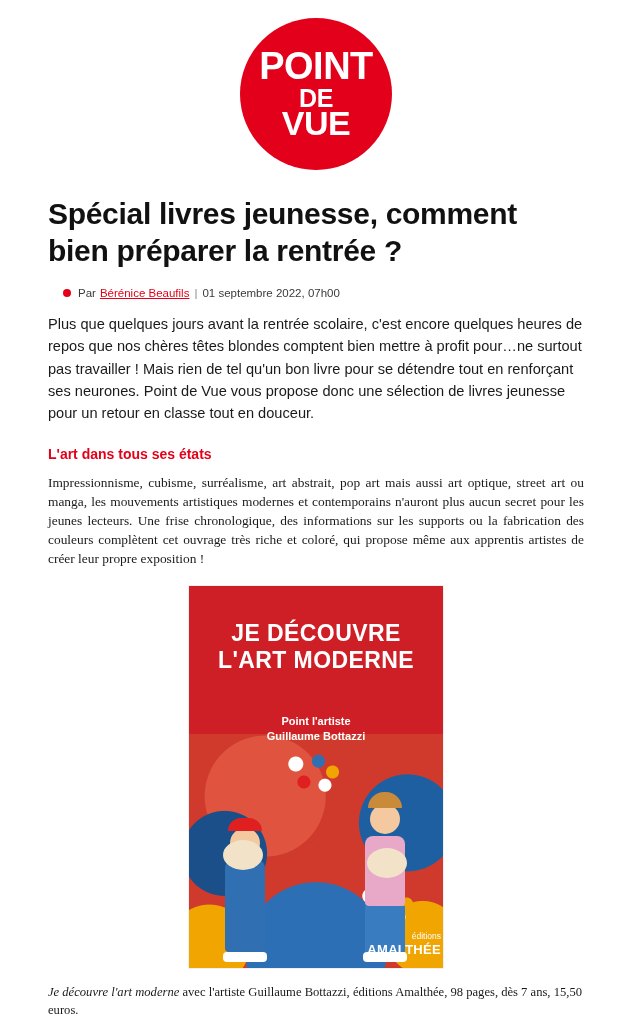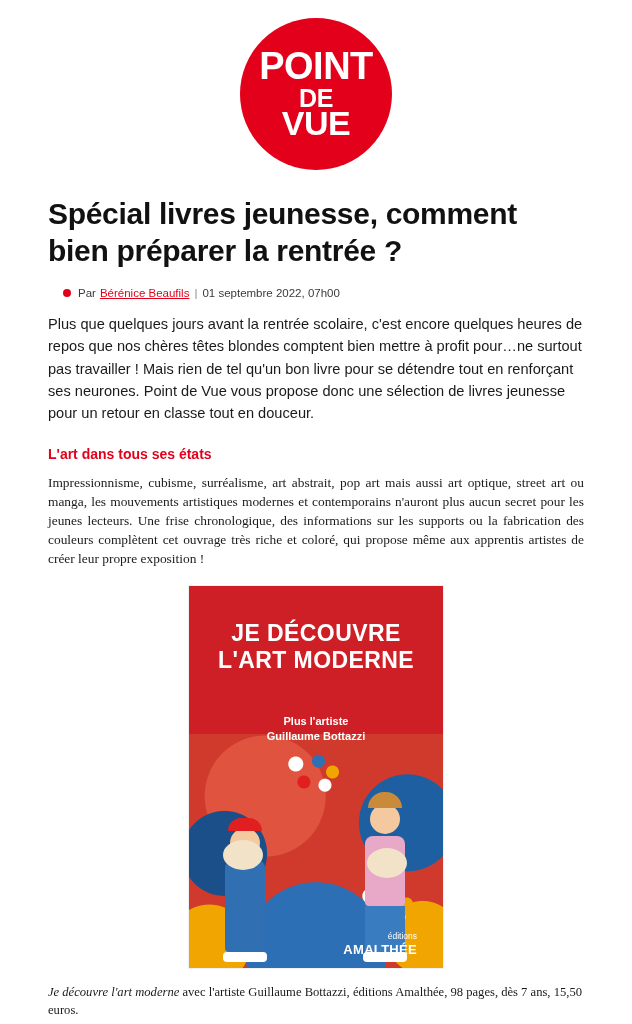--- a/index.html
+++ b/index.html
@@ -169,21 +169,21 @@
     left: 0; right: 0;
     top: 128px;
     text-align: center;
     color: #ffffff;
     font-size: 11px;
     font-weight: 700;
     line-height: 1.35;
   }
   .cover-pub {
     position: absolute;
-    right: 26px;
+    right: 2px;
     bottom: 10px;
     text-align: right;
     color: #ffffff;
     font-size: 8.5px;
     line-height: 1.25;
   }
   .cover-pub .pub-name {
     font-size: 13px;
     font-weight: 700;
     letter-spacing: 0.3px;
@@ -292,21 +292,21 @@
       <div class="cover">
         <div class="cover-bg"></div>
         <div class="cover-top"></div>
 
         <div class="cover-title">
           <div>JE DÉCOUVRE</div>
           <div>L'ART MODERNE</div>
         </div>
 
         <div class="cover-sub">
-          <div>Plus l'artiste</div>
+          <div>Point l'artiste</div>
           <div>Guillaume Bottazzi</div>
         </div>
 
         <div class="dots-cluster"></div>
         <div class="dots-cluster c2"></div>
 
         <div class="kid kid-left">
           <div class="hat"></div>
           <div class="head"></div>
           <div class="body"></div>

